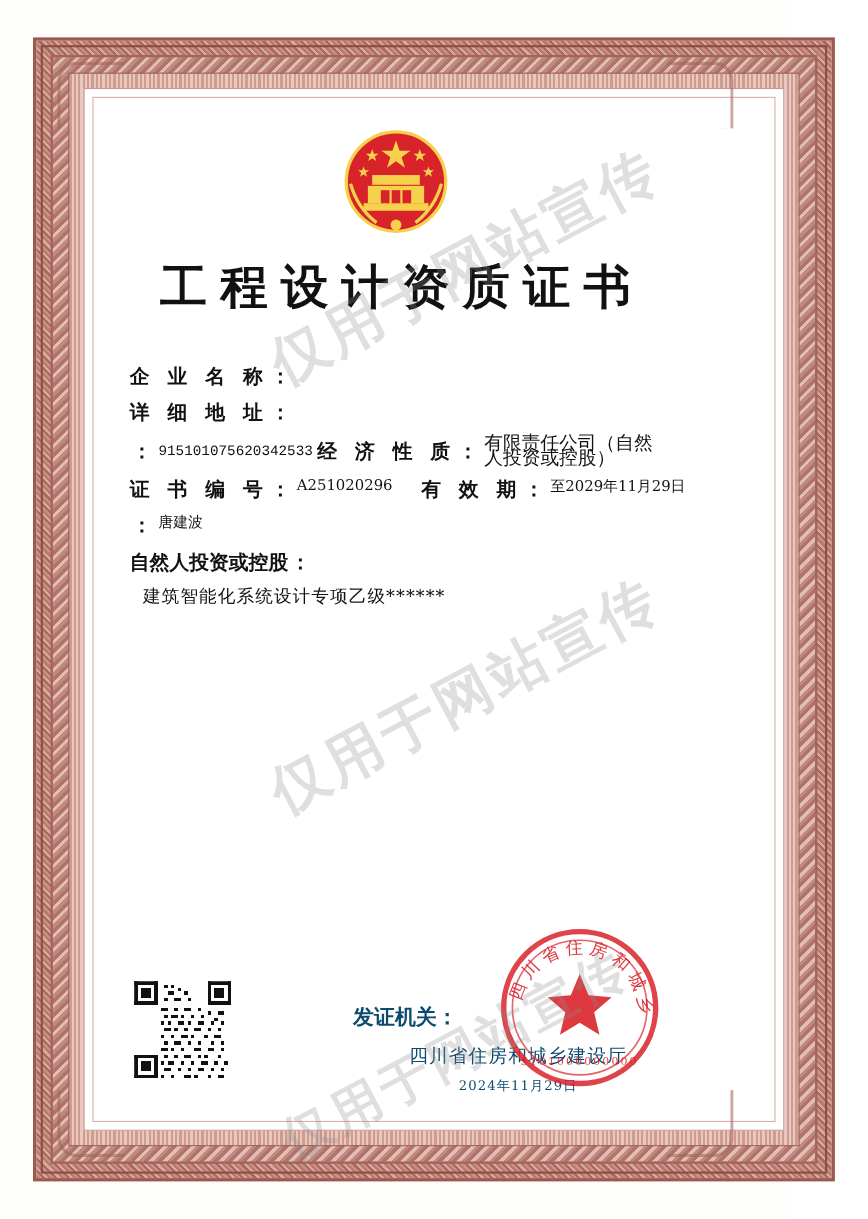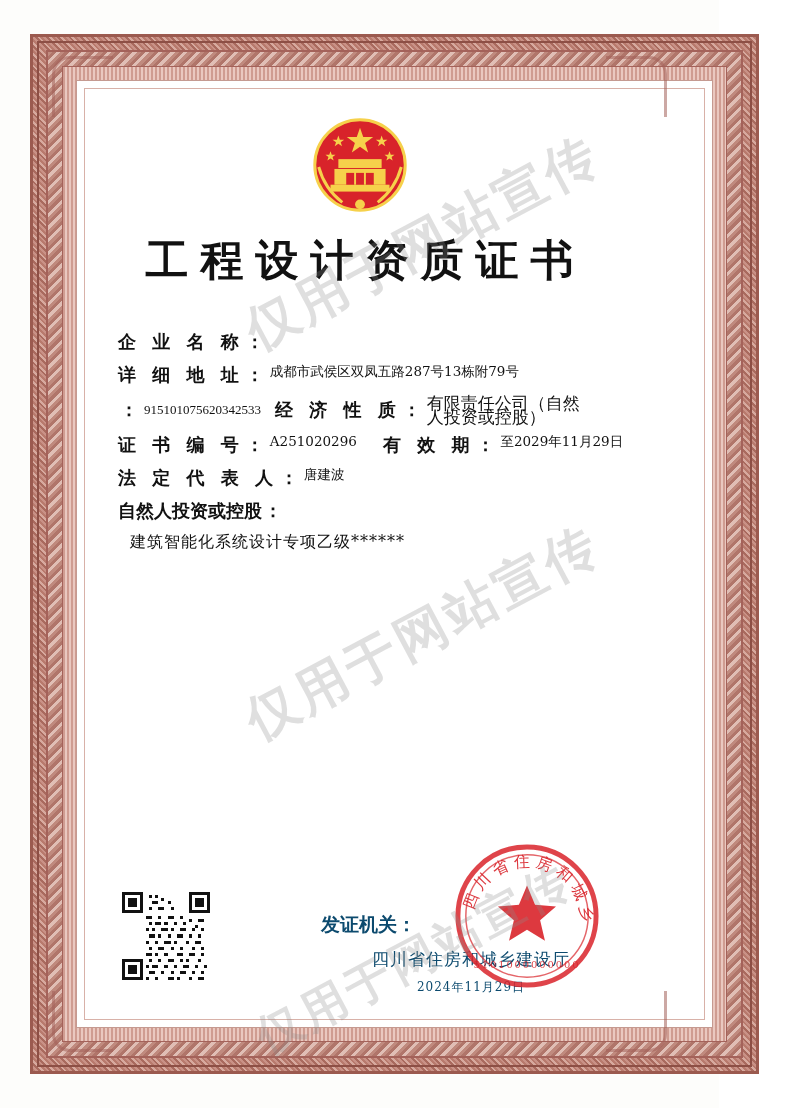--- a/index.html
+++ b/index.html
@@ -168,23 +168,23 @@
     line-height: 14px;
     color: #111;
     letter-spacing: .5px;
     text-align: left;
     white-space: nowrap;
   }
   .label-two-line .l2 { display: block; }
 
   .row-credit { align-items: center; }
   .credit-value {
-    font-family: Liberation Serif, serif;
+    font-family: Liberation Mono, monospace;
     font-size: 13px;
-    margin-right: 14px;
+    margin-right: 4px;
   }
   .econ-value {
     font-family: "DejaVu Serif", serif;
     font-size: 17px;
     line-height: 14px;
     max-width: 160px;
   }
   .grow-gap { width: 26px; }
 
   .qual-lines {
@@ -305,21 +305,20 @@
   <div class="fields">
 
     <div class="row">
       <span class="label spaced">企 业 名 称</span>
       <span class="colon">：</span>
     </div>
 
     <div class="row">
       <span class="label spaced">详 细 地 址</span>
       <span class="colon">：</span>
-      <span class="value">成都市武侯区双凤五路287号13栋附79号</span>
     </div>
 
     <div class="row row-credit">
       <span class="colon">：</span>
       <span class="credit-value">915101075620342533</span>
       <span class="label spaced">经 济 性 质</span>
       <span class="colon">：</span>
       <span class="econ-value">有限责任公司（自然人投资或控股）</span>
     </div>
 
@@ -327,21 +326,20 @@
       <span class="label spaced">证 书 编 号</span>
       <span class="colon">：</span>
       <span class="value">A251020296</span>
       <span class="grow-gap"></span>
       <span class="label spaced">有 效 期</span>
       <span class="colon">：</span>
       <span class="value">至2029年11月29日</span>
     </div>
 
     <div class="row">
-      <span class="label spaced">法 定 代 表 人</span>
       <span class="colon">：</span>
       <span class="value">唐建波</span>
     </div>
 
     <div class="row">
       <span class="label">自然人投资或控股</span>
       <span class="colon">：</span>
     </div>
 
     <div class="qual-lines">建筑智能化系统设计专项乙级******</div>

